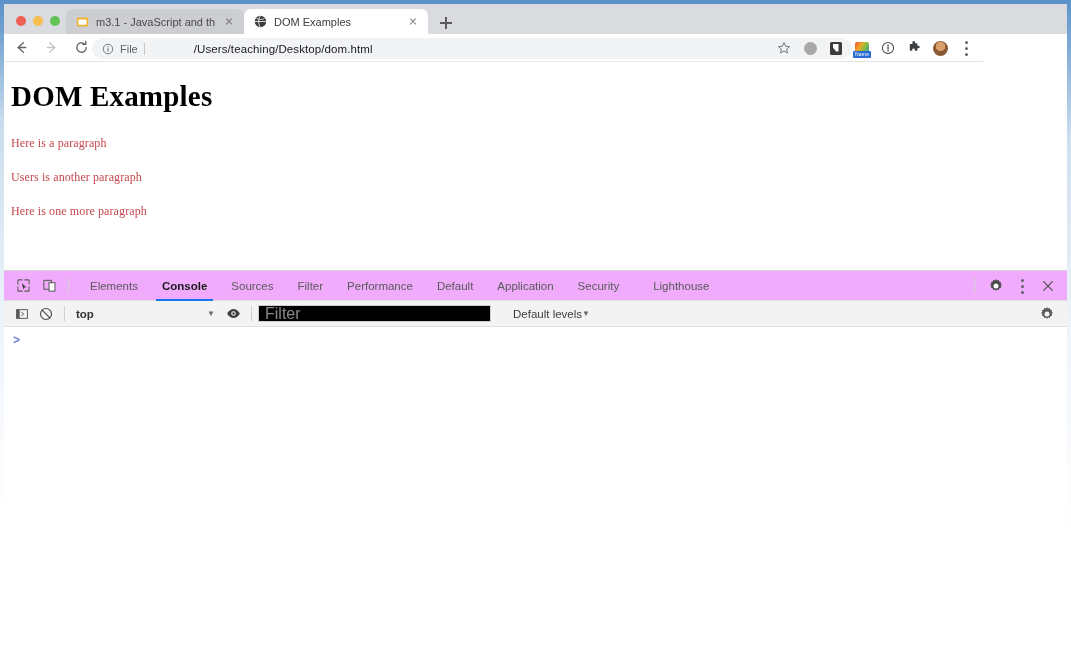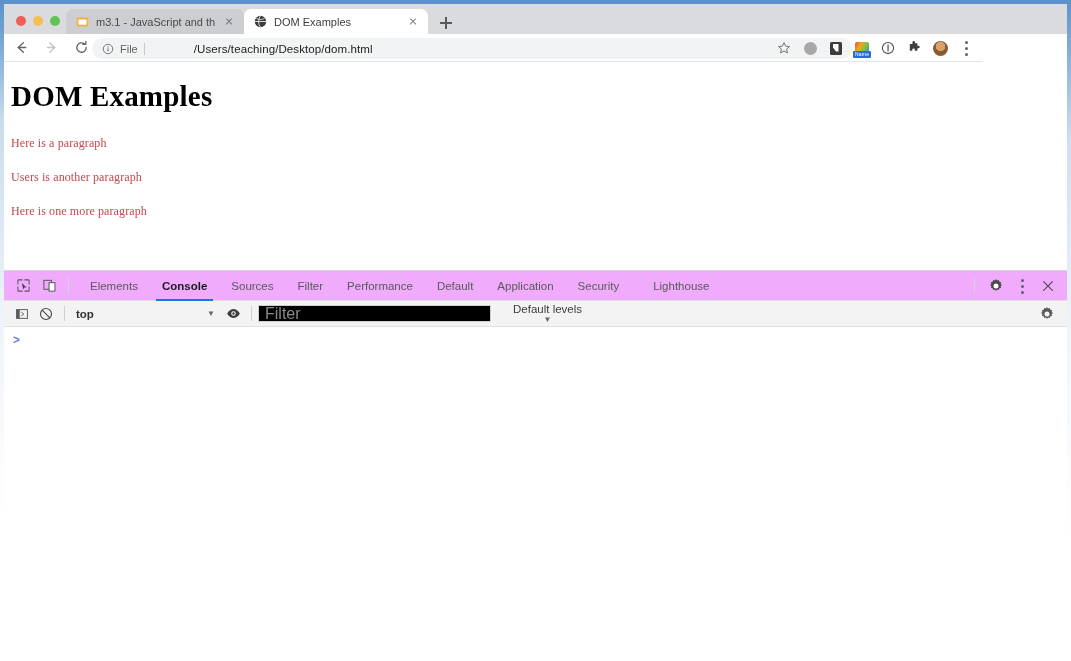--- a/index.html
+++ b/index.html
@@ -154,21 +154,21 @@
     font-size:11.5px; color:#333;font-weight:bold;
   }
   .ctx-caret { font-size:8px; color:#666; }
   .filter-input {
     width:233px; height:17px; background:#000000; border:1px solid #cfcfcf;
     font-size:16px; color:#8a8a8a; padding:6px 6px; display:flex; align-items:center;
     font-family:"Liberation Sans", sans-serif;
   }
   .levels {
     display:flex; align-items:center; margin-left:22px;
-    font-size:11.5px; color:#3c3c3c;flex-direction:column;
+    font-size:11.5px; color:#3c3c3c;
   }
   .levels .ctx-caret { font-size:8px; }
   .cb-right { position:absolute; right:8px; top:0; height:26px; display:flex; align-items:center; }
 
   .console-body { position:relative; height:331px; background:#ffffff; }
   .prompt-row { display:flex; align-items:center; height:20px; padding-left:9px; padding-top:5px; }
   .prompt-chevron { color:#6e7bd2; font-size:12px; font-weight:bold; line-height:12px; }
 
   .gear svg, .dt-icon-btn svg, .cb-icon svg, .nav-btn svg { display:block; }
 </style>

